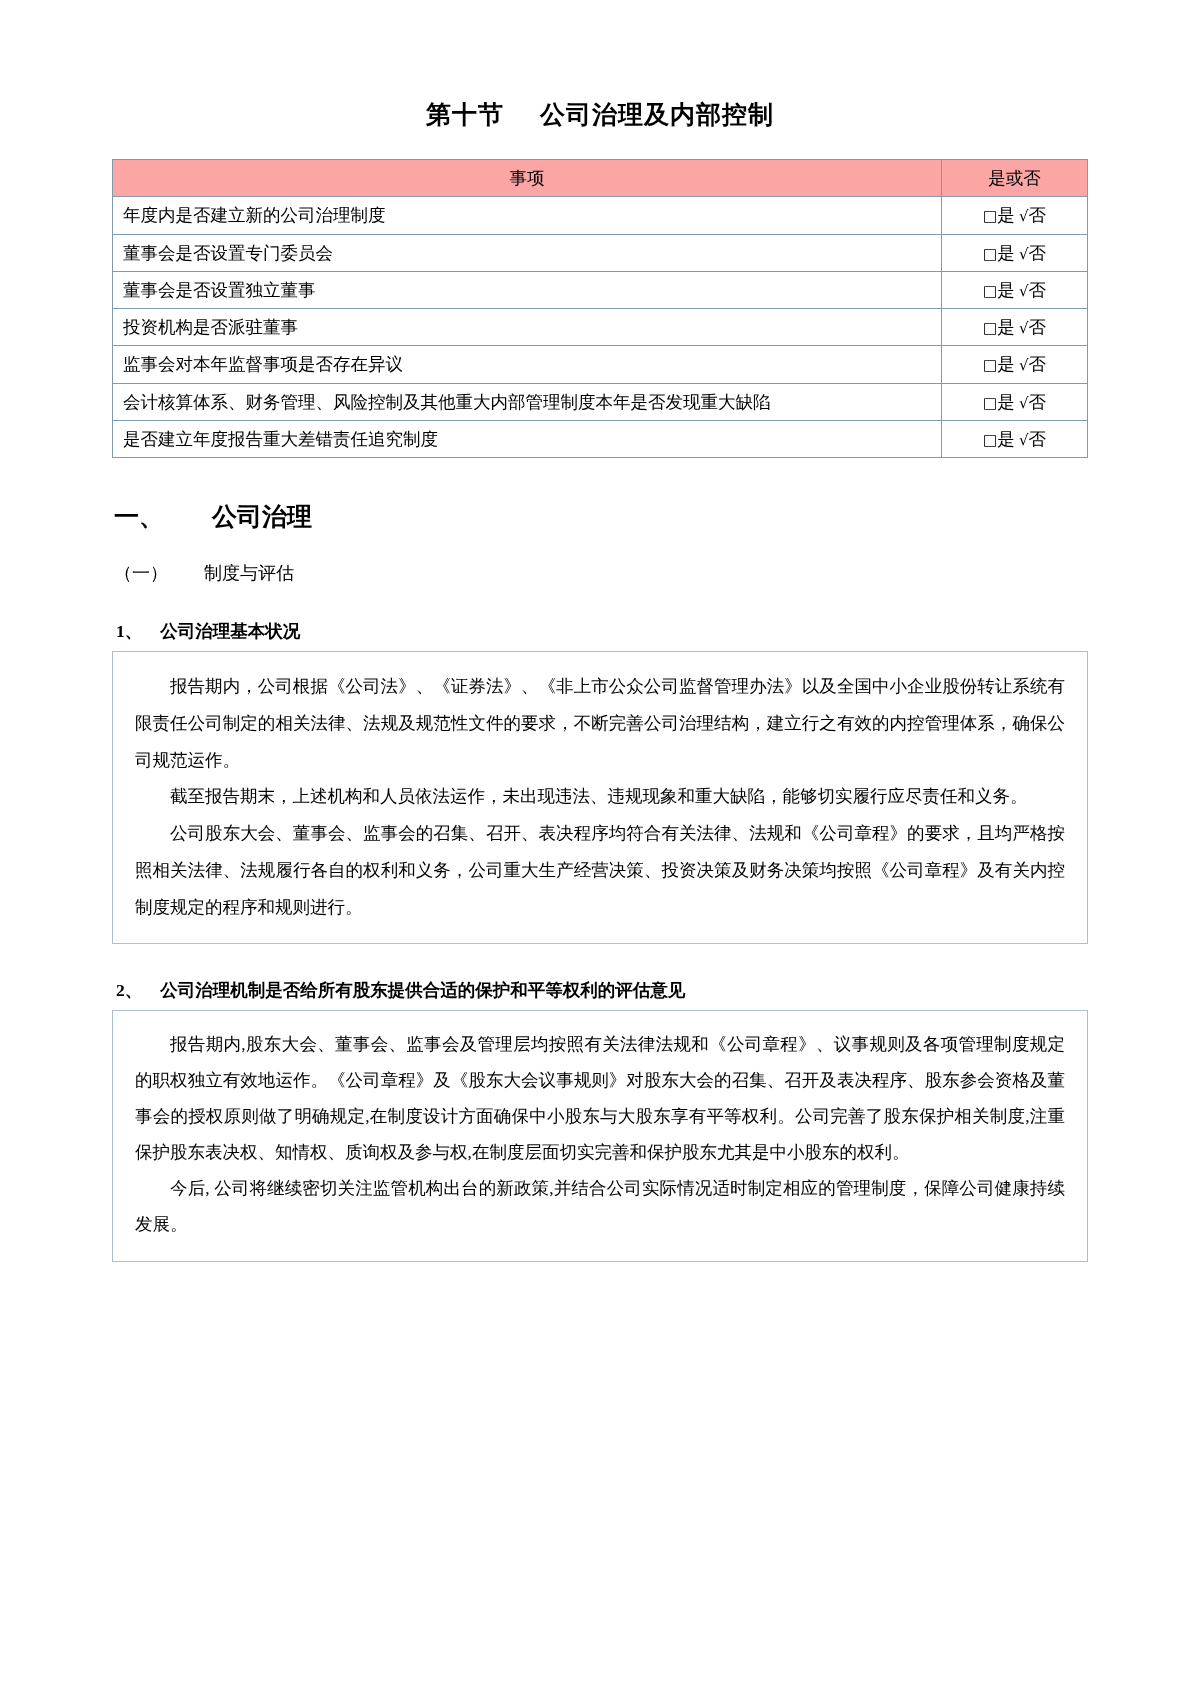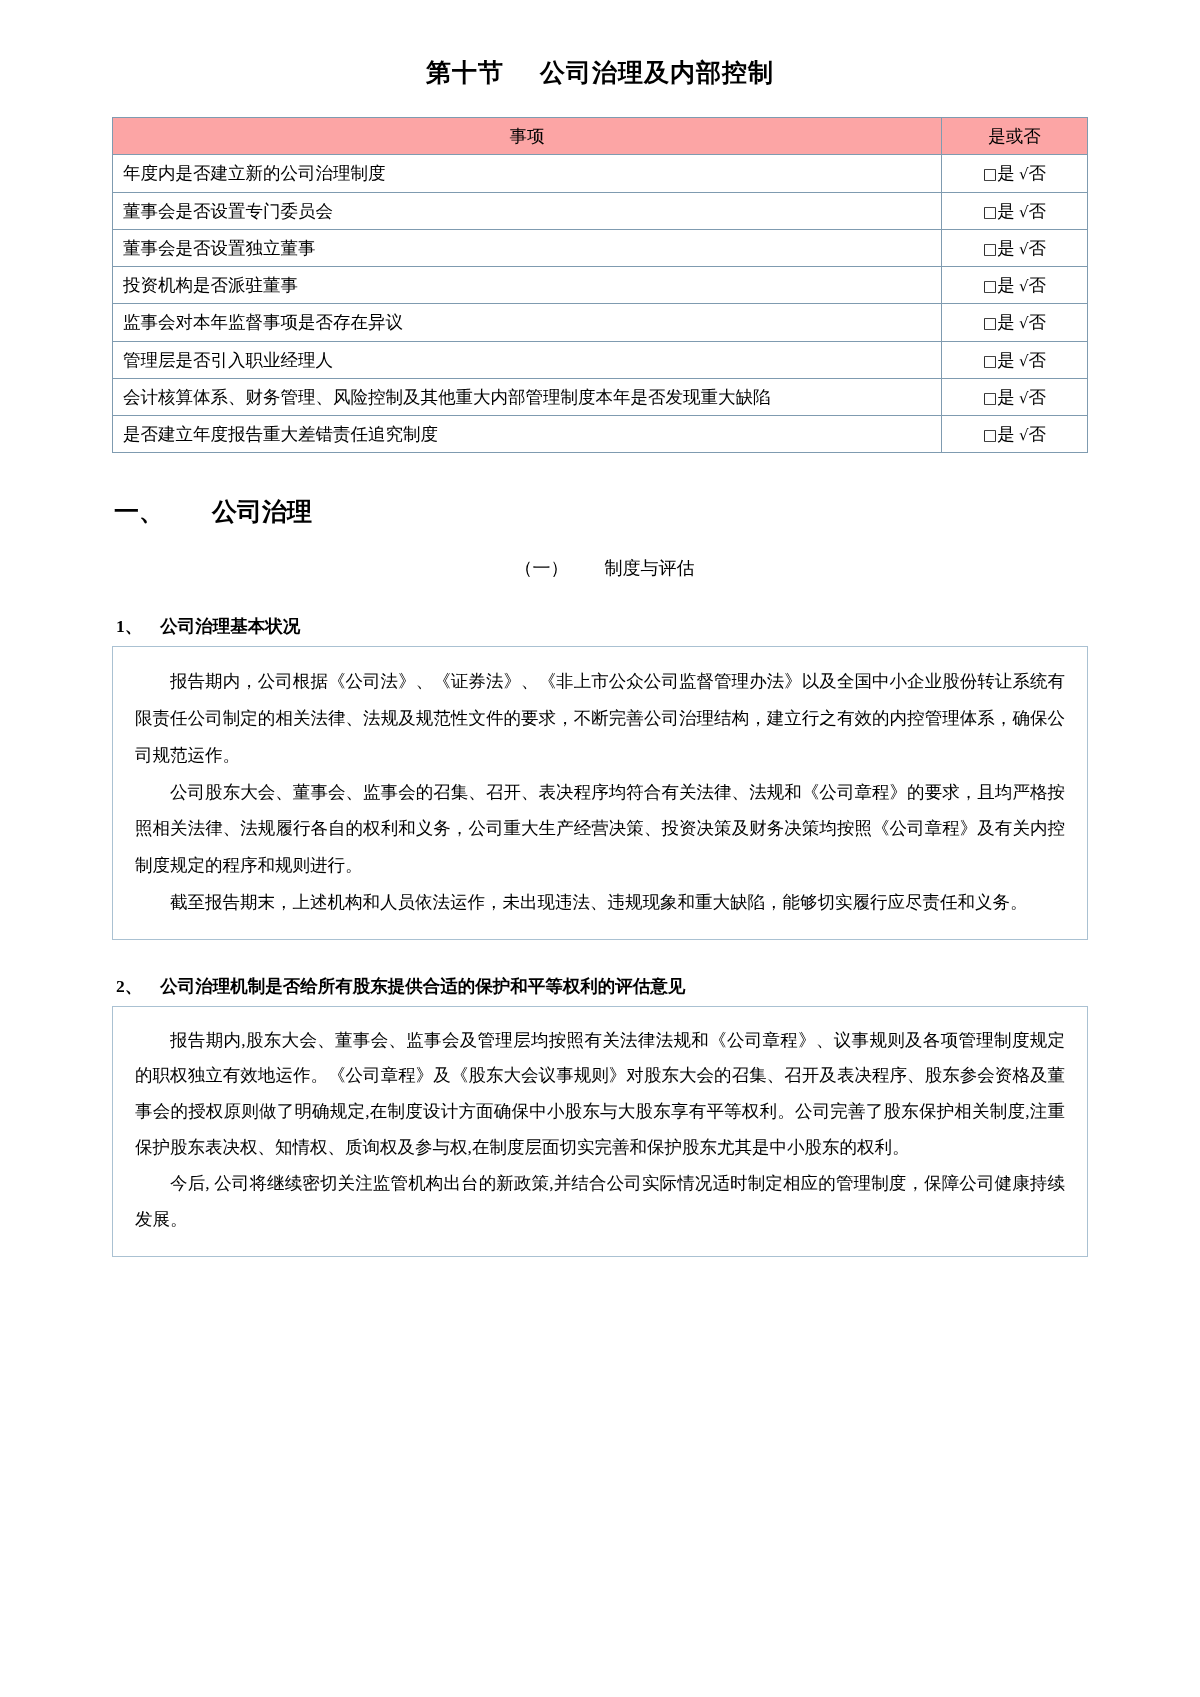--- a/index.html
+++ b/index.html
@@ -11,21 +11,21 @@
     font-family: "Liberation Serif", "DejaVu Serif", serif;
     color: #000000;
   }
   .page {
     width: 1200px;
     height: 1697px;
     margin: 0 auto;
     position: relative;
     background: #ffffff;
     box-sizing: border-box;
-    padding: 56px 112px 0 112px;
+    padding: 98px 112px 0 112px;
   }
   .doc-title {
     text-align: center;
     font-size: 25px;
     font-weight: bold;
     letter-spacing: 1px;
     margin: 0 0 28px 0;
   }
   .doc-title .gap {
     display: inline-block;
@@ -73,23 +73,22 @@
     margin: 42px 0 0 0;
     padding-left: 2px;
   }
   h2.sec .gap {
     display: inline-block;
     width: 48px;
   }
   h3.subsec {
     font-size: 18px;
     font-weight: normal;
-    margin: 28px 0 0 7px;
+    margin: 28px 0 0 0;
     padding-left: 2px;
-    text-align: center;
   }
   h3.subsec .gap {
     display: inline-block;
     width: 36px;
   }
   h4.item-head {
     font-size: 17.5px;
     font-weight: bold;
     margin: 34px 0 8px 0;
     padding-left: 4px;
@@ -145,24 +144,20 @@
       </tr>
       <tr>
         <td class="item">投资机构是否派驻董事</td>
         <td class="answer"><span class="chk">□</span><span>是</span> <span class="tick">√</span><span>否</span></td>
       </tr>
       <tr>
         <td class="item">监事会对本年监督事项是否存在异议</td>
         <td class="answer"><span class="chk">□</span><span>是</span> <span class="tick">√</span><span>否</span></td>
       </tr>
       <tr>
-        <td class="item">管理层是否引入职业经理人</td>
-        <td class="answer"><span class="chk">□</span><span>是</span> <span class="tick">√</span><span>否</span></td>
-      </tr>
-      <tr>
         <td class="item">会计核算体系、财务管理、风险控制及其他重大内部管理制度本年是否发现重大缺陷</td>
         <td class="answer"><span class="chk">□</span><span>是</span> <span class="tick">√</span><span>否</span></td>
       </tr>
       <tr>
         <td class="item">是否建立年度报告重大差错责任追究制度</td>
         <td class="answer"><span class="chk">□</span><span>是</span> <span class="tick">√</span><span>否</span></td>
       </tr>
     </tbody>
   </table>
 
@@ -173,22 +168,22 @@
   <h3 class="subsec">
     <span>（一）</span><span class="gap"></span><span>制度与评估</span>
   </h3>
 
   <h4 class="item-head">
     <span>1、</span><span class="gap"></span><span>公司治理基本状况</span>
   </h4>
 
   <div class="textbox">
     <p>报告期内，公司根据《公司法》、《证券法》、《非上市公众公司监督管理办法》以及全国中小企业股份转让系统有限责任公司制定的相关法律、法规及规范性文件的要求，不断完善公司治理结构，建立行之有效的内控管理体系，确保公司规范运作。</p>
+    <p>截至报告期末，上述机构和人员依法运作，未出现违法、违规现象和重大缺陷，能够切实履行应尽责任和义务。</p>
     <p>公司股东大会、董事会、监事会的召集、召开、表决程序均符合有关法律、法规和《公司章程》的要求，且均严格按照相关法律、法规履行各自的权利和义务，公司重大生产经营决策、投资决策及财务决策均按照《公司章程》及有关内控制度规定的程序和规则进行。</p>
-    <p>截至报告期末，上述机构和人员依法运作，未出现违法、违规现象和重大缺陷，能够切实履行应尽责任和义务。</p>
   </div>
 
   <h4 class="item-head">
     <span>2、</span><span class="gap"></span><span>公司治理机制是否给所有股东提供合适的保护和平等权利的评估意见</span>
   </h4>
 
   <div class="textbox tight">
     <p>报告期内,股东大会、董事会、监事会及管理层均按照有关法律法规和《公司章程》、议事规则及各项管理制度规定的职权独立有效地运作。《公司章程》及《股东大会议事规则》对股东大会的召集、召开及表决程序、股东参会资格及董事会的授权原则做了明确规定,在制度设计方面确保中小股东与大股东享有平等权利。公司完善了股东保护相关制度,注重保护股东表决权、知情权、质询权及参与权,在制度层面切实完善和保护股东尤其是中小股东的权利。</p>
     <p>今后, 公司将继续密切关注监管机构出台的新政策,并结合公司实际情况适时制定相应的管理制度，保障公司健康持续发展。</p>
   </div>

